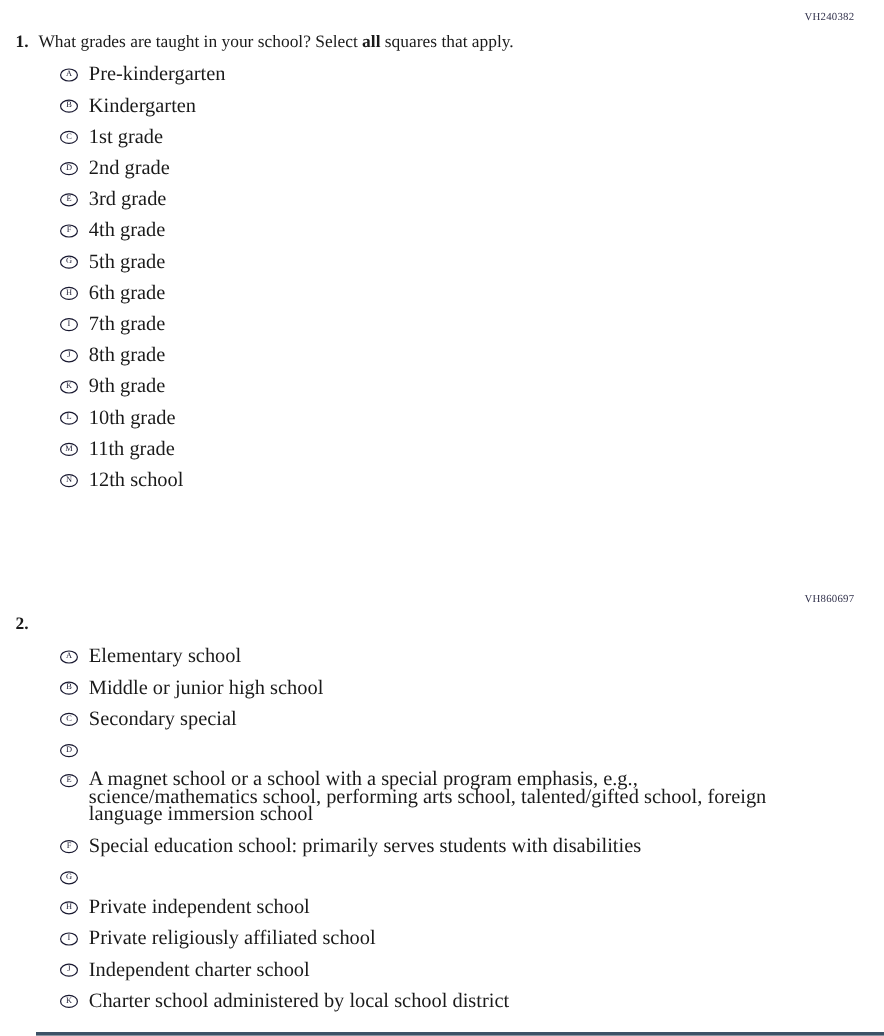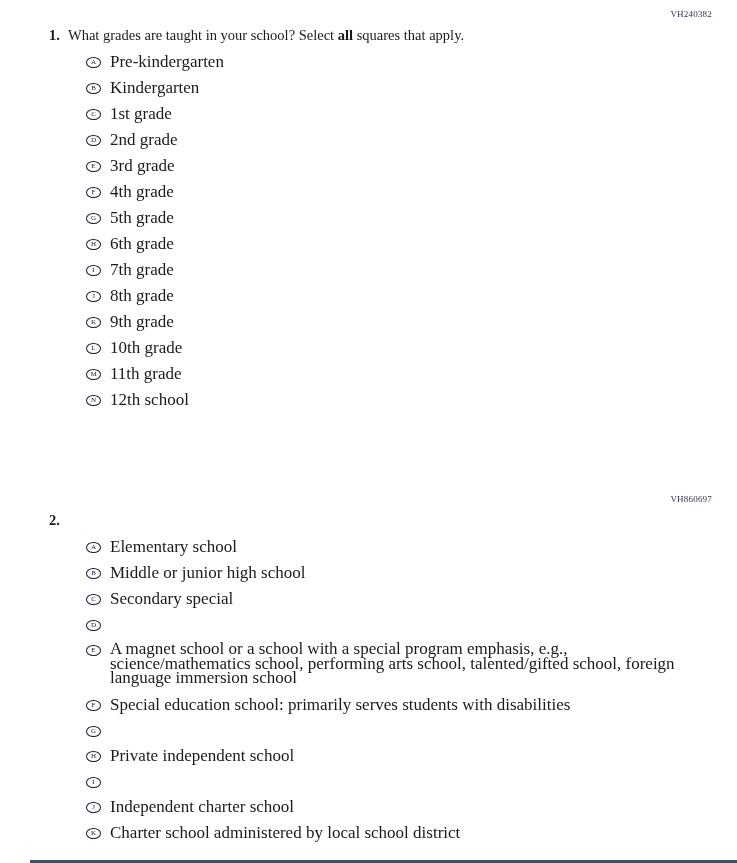--- a/index.html
+++ b/index.html
@@ -4,21 +4,21 @@
 <style>
   * { margin: 0; padding: 0; box-sizing: border-box; }
   html, body { background: #ffffff; }
   body {
     width: 737px; height: 863px;
     font-family: "Liberation Serif", serif;
     color: #1a1a1a;
     position: relative;
     overflow: hidden;
   }
-  .page { position: relative; width: 737px; height: 863px; padding-left: 36px; }
+  .page { position: relative; width: 737px; height: 863px; }
 
   .item-code {
     text-align: right;
     padding-right: 25px;
     font-size: 9px;
     letter-spacing: 0.2px;
     color: #33334d;
     line-height: 10px;
   }
   .q1-code { padding-top: 9px; }
@@ -222,20 +222,21 @@
     <div class="option">
       <span class="bubble">
           <i class="bubble-letter">H</i>
         </span>
       <span class="option-label">Private independent school</span>
     </div>
     <div class="option">
       <span class="bubble">
           <i class="bubble-letter">I</i>
         </span>
+      <span class="option-label">Private religiously affiliated school</span>
     </div>
     <div class="option">
       <span class="bubble">
           <i class="bubble-letter">J</i>
         </span>
       <span class="option-label">Independent charter school</span>
     </div>
     <div class="option">
       <span class="bubble">
           <i class="bubble-letter">K</i>

